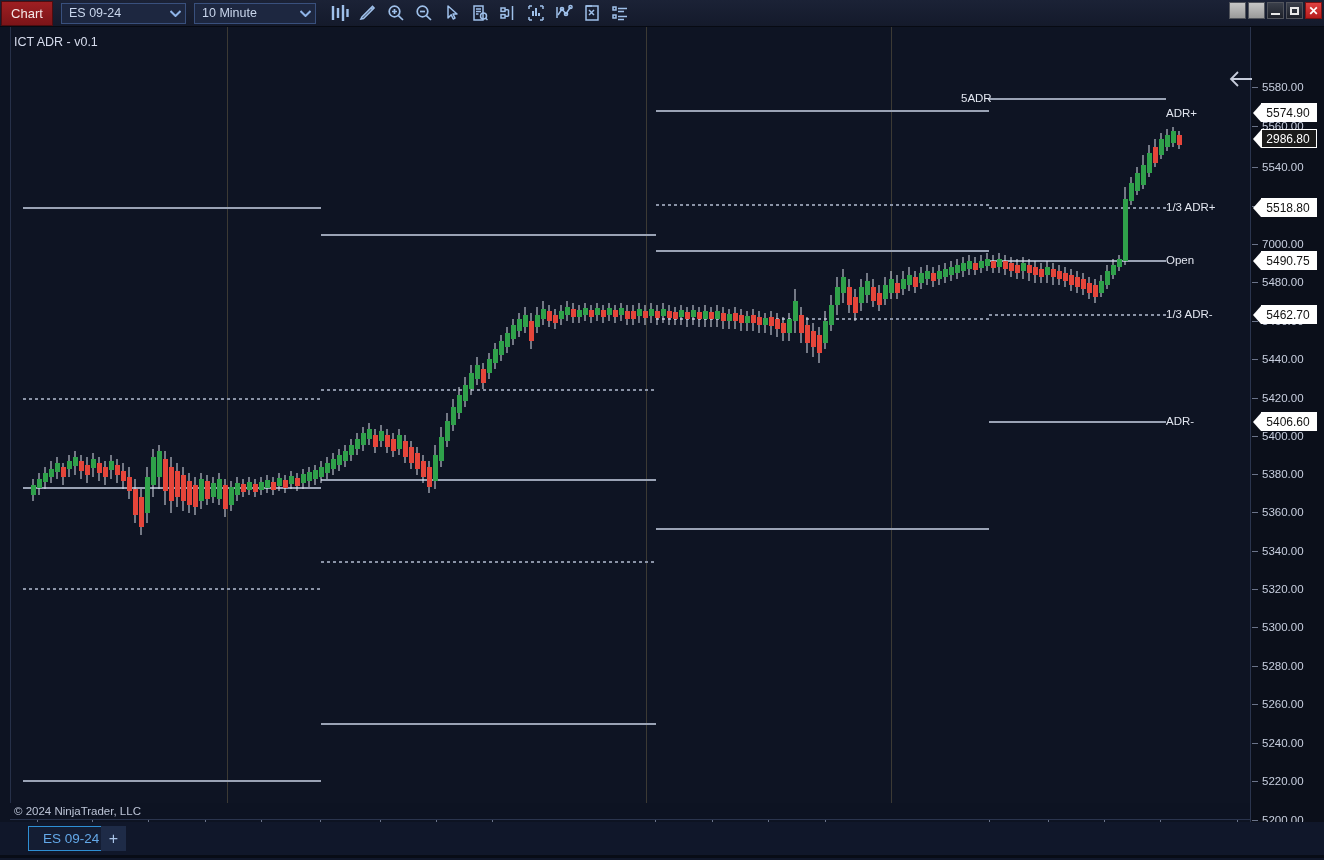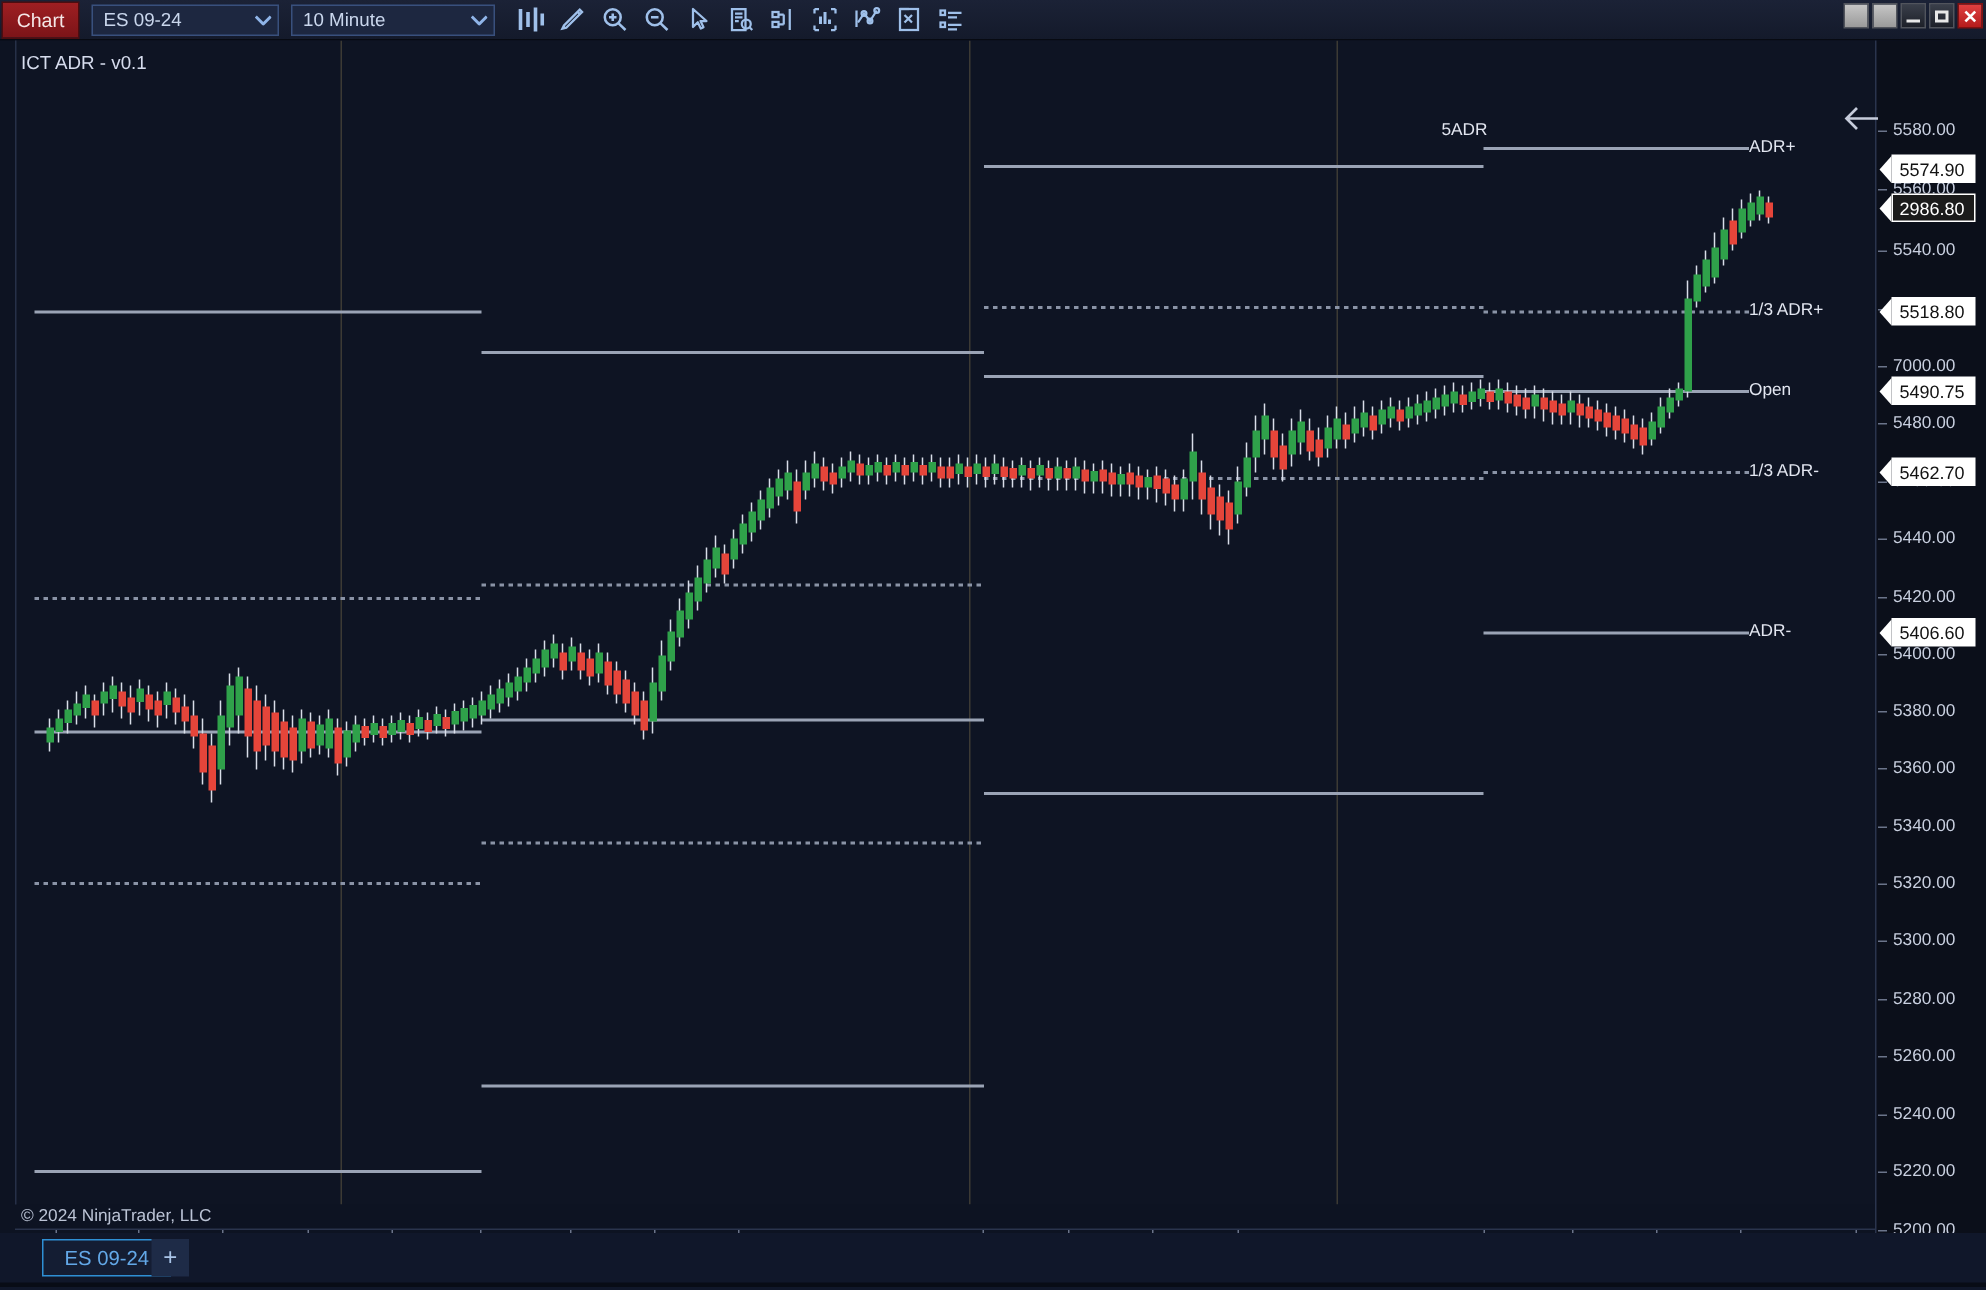--- a/index.html
+++ b/index.html
@@ -33,21 +33,21 @@
     color: #c9d6ec; font-size: 12.5px;
     display: flex; align-items: center; cursor: pointer;
     position: relative;
   }
   .combo .cval { padding-left: 7px; flex: 1; }
   .combo .carrow {
     width: 20px; height: 100%; display: flex; align-items: center; justify-content: center;
     color: #8fb4e8; font-size: 9px;
   }
   #combo-instrument { width: 125px; }
-  #combo-period { width: 136px; }
+  #combo-period { width: 122px; }
 
   .tsep { width: 10px; }
   .tbtn {
     width: 26px; height: 23px; margin: 0 1px;
     display: flex; align-items: center; justify-content: center;
     cursor: pointer;
   }
   .tbtn svg { display: block; }
 
   #wctrl { position: absolute; right: 2px; top: 2px; display: flex; gap: 2px; }
@@ -744,22 +744,22 @@
             <rect x="1136" y="126" width="5" height="20" fill="#2fa14a"></rect>
             <rect x="1142" y="120" width="5" height="16" fill="#e5453a"></rect>
             <rect x="1148" y="112" width="5" height="16" fill="#2fa14a"></rect>
             <rect x="1154" y="108" width="5" height="12" fill="#2fa14a"></rect>
             <rect x="1160" y="104" width="5" height="12" fill="#2fa14a"></rect>
             <rect x="1166" y="108" width="5" height="10" fill="#e5453a"></rect>
           </g>
         </g>
       </svg>
 
-      <div class="lvl-label" style="left:950px; top:54px">5ADR</div>
-      <div class="lvl-label" style="left:1155px; top:65px">ADR+</div>
+      <div class="lvl-label" style="left:950px; top:65px">5ADR</div>
+      <div class="lvl-label" style="left:1155px; top:80px">ADR+</div>
       <div class="lvl-label" style="left:1155px; top:174px">1/3 ADR+</div>
       <div class="lvl-label" style="left:1155px; top:227px">Open</div>
       <div class="lvl-label" style="left:1155px; top:281px">1/3 ADR-</div>
       <div class="lvl-label" style="left:1155px; top:388px">ADR-</div>
     </div>
 
     <div id="chart-title">ICT ADR - v0.1</div>
     <div id="copyright">© 2024 NinjaTrader, LLC</div>
 
     <div id="back-arrow">

